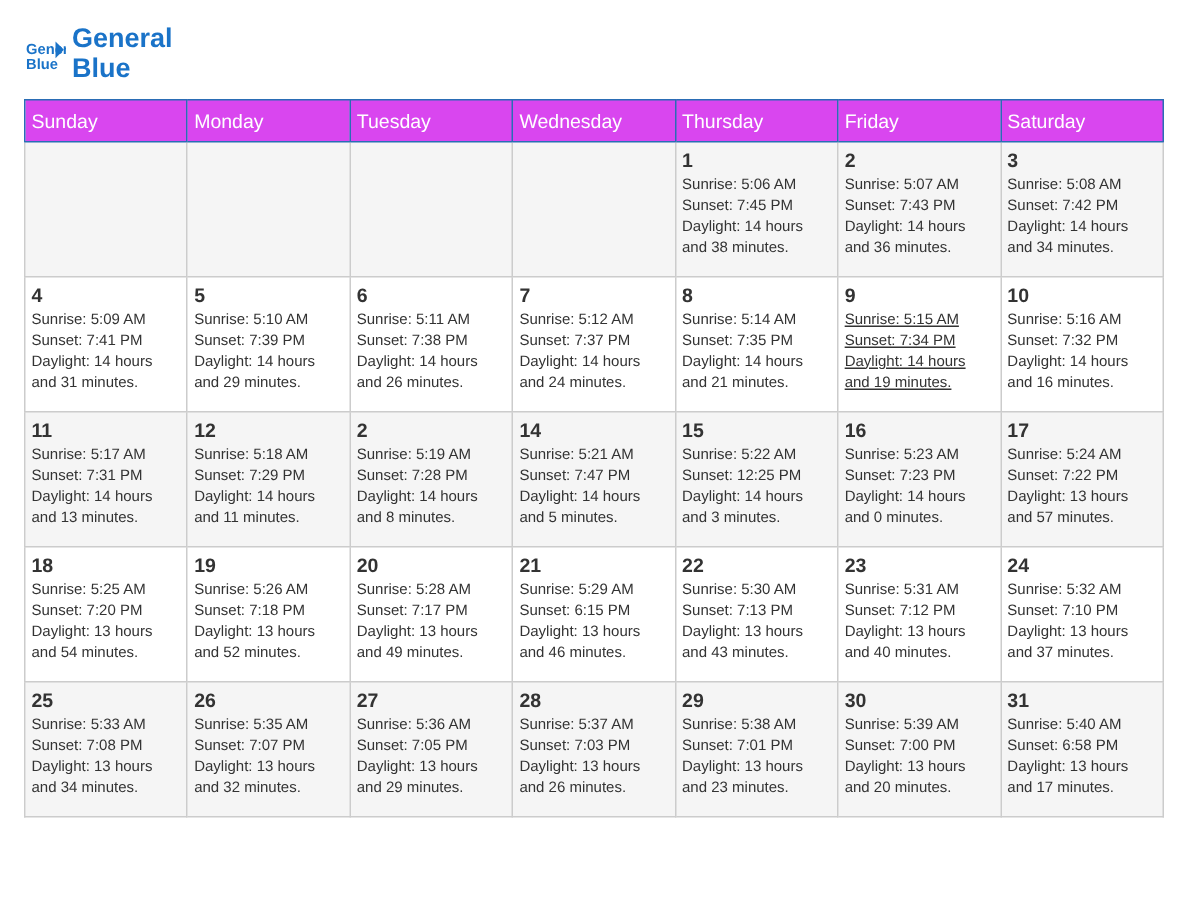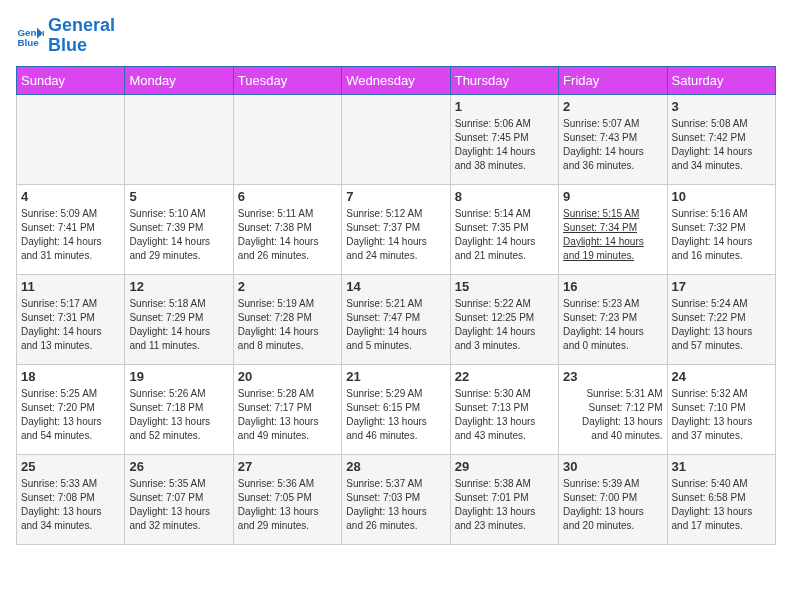--- a/index.html
+++ b/index.html
@@ -279,21 +279,21 @@
         </td>
         <td>
           <span class="day-num">22</span>
           <div class="day-info" style="white-space: pre-line;">Sunrise: 5:30 AM
 Sunset: 7:13 PM
 Daylight: 13 hours
 and 43 minutes.</div>
         </td>
         <td>
           <span class="day-num">23</span>
-          <div class="day-info" style="white-space: pre-line; text-align: right;">Sunrise: 5:31 AM
+          <div class="day-info" style="white-space: pre-line;">Sunrise: 5:31 AM
 Sunset: 7:12 PM
 Daylight: 13 hours
 and 40 minutes.</div>
         </td>
         <td>
           <span class="day-num">24</span>
           <div class="day-info" style="white-space: pre-line;">Sunrise: 5:32 AM
 Sunset: 7:10 PM
 Daylight: 13 hours
 and 37 minutes.</div>

